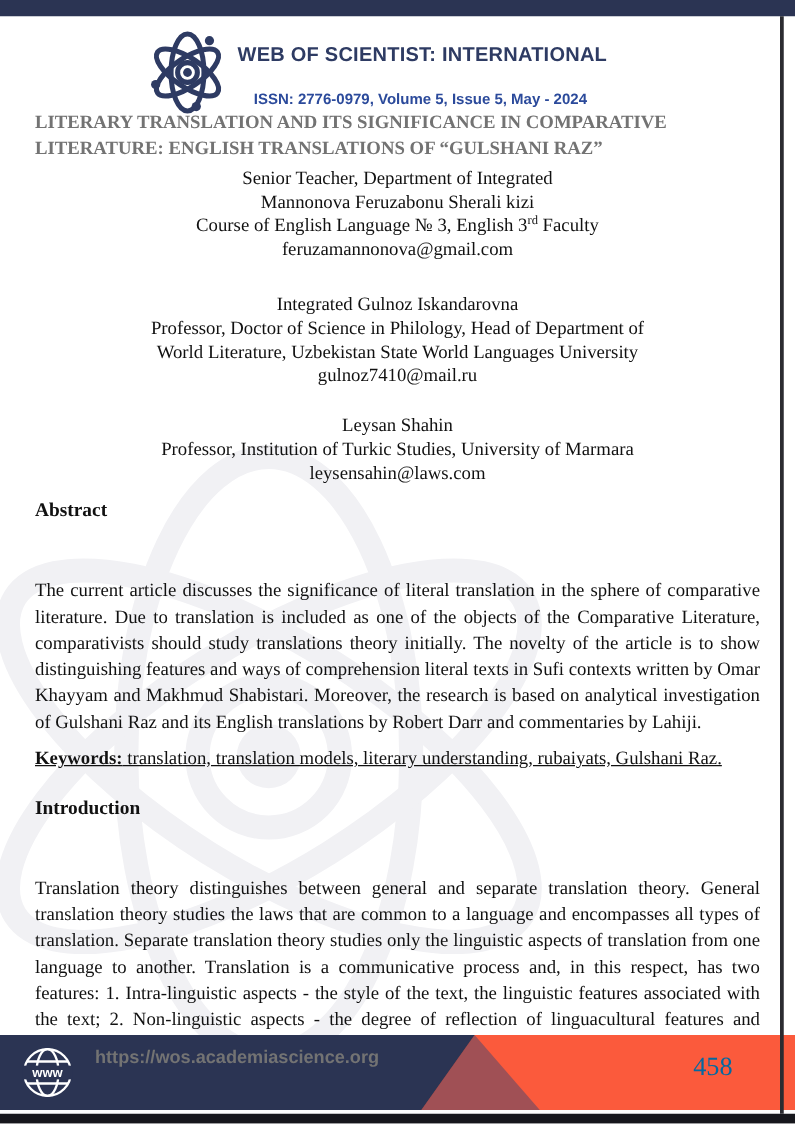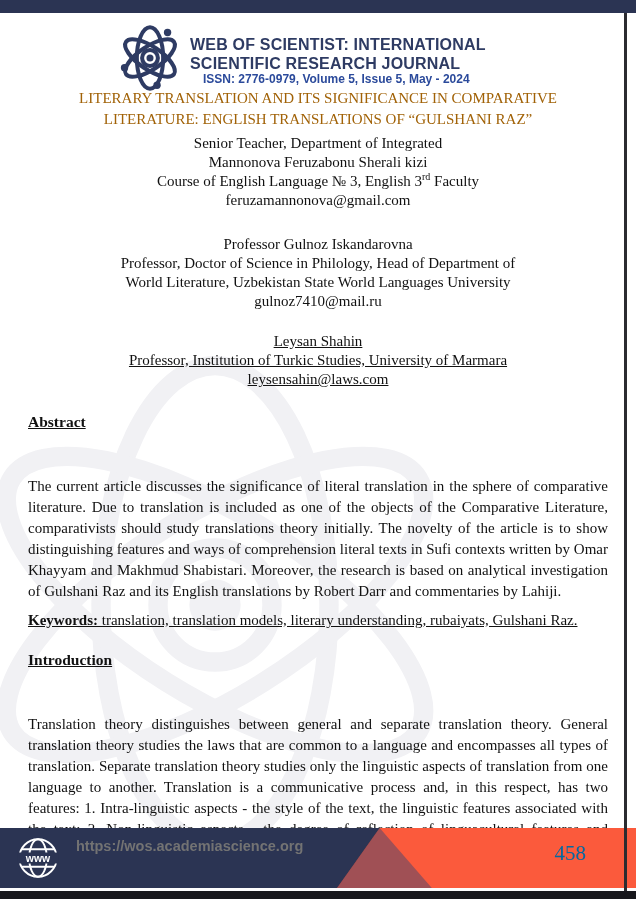--- a/index.html
+++ b/index.html
@@ -36,29 +36,29 @@
   .issn-line {
     position: absolute; left: 203px; top: 72px; z-index: 2;
     font-family: "Liberation Sans", sans-serif;
     font-weight: bold; font-size: 12px; color: #2b4a9b; white-space: nowrap;
   }
   
   .content {
     position: absolute; left: 28px; top: 88px; width: 580px; z-index: 1;
   }
   .article-title {
-    text-align: center; font-weight: normal; font-size: 15px; line-height: 21px;
-    margin-bottom: 4px; color: #a16207;
+    font-weight: bold; font-size: 15px; line-height: 21px;
+    margin-bottom: 4px; color: #737373;
   }
   .author-block { text-align: center; font-size: 15px; line-height: 19px; }
   .author-block.a1 { margin-bottom: 25px; }
   .author-block.a2 { margin-bottom: 21px; }
-  .author-block.a3 { margin-bottom: 22px; text-decoration: underline; }
+  .author-block.a3 { margin-bottom: 9px; }
   sup { font-size: 10px; vertical-align: super; line-height: 0; }
-  .section-heading { font-weight: bold; font-size: 15.5px; line-height: 21px; text-decoration: underline; }
+  .section-heading { font-weight: bold; font-size: 15.5px; line-height: 21px; }
   .para {
     font-size: 15px; line-height: 21px; text-align: justify; margin-top: 44px;
   }
   .para-keywords { margin-top: 8px; text-decoration: underline; }
   .intro-heading { margin-top: 18px; }
   .kw-label { font-weight: bold; }
   
   .footer {
     position: absolute; left: 0; top: 828px; width: 636px; height: 60px; z-index: 3;
   }
@@ -110,40 +110,39 @@
       <ellipse cx="36" cy="41" rx="33" ry="13" transform="rotate(34 36 41)"></ellipse>
       <circle cx="36" cy="41" r="9"></circle>
     </g>
     <circle cx="36" cy="41" r="4" fill="#2e3b63"></circle>
     <circle cx="56" cy="12" r="4.2" fill="#2e3b63"></circle>
     <circle cx="7" cy="52" r="4.2" fill="#2e3b63"></circle>
     <circle cx="44" cy="72" r="4.2" fill="#2e3b63"></circle>
   </svg>
   <div class="journal-name">
     <div>WEB OF SCIENTIST: INTERNATIONAL</div>
-    <div>SCIENTIFIC RESEARCH JOURNAL</div>
   </div>
   <div class="issn-line">ISSN: 2776-0979, Volume 5, Issue 5, May - 2024</div>
 
   <div class="content">
 
     <div class="article-title">
       <div>LITERARY TRANSLATION AND ITS SIGNIFICANCE IN COMPARATIVE</div>
       <div>LITERATURE: ENGLISH TRANSLATIONS OF “GULSHANI RAZ”</div>
     </div>
 
     <div class="author-block a1">
       <div>Senior Teacher, Department of Integrated</div>
       <div>Mannonova Feruzabonu Sherali kizi</div>
       <div><span>Course of English Language № 3, English 3</span><sup>rd</sup><span> Faculty</span></div>
       <div>feruzamannonova@gmail.com</div>
     </div>
 
     <div class="author-block a2">
-      <div>Professor Gulnoz Iskandarovna</div>
+      <div>Integrated Gulnoz Iskandarovna</div>
       <div>Professor, Doctor of Science in Philology, Head of Department of</div>
       <div>World Literature, Uzbekistan State World Languages University</div>
       <div>gulnoz7410@mail.ru</div>
     </div>
 
     <div class="author-block a3">
       <div>Leysan Shahin</div>
       <div>Professor, Institution of Turkic Studies, University of Marmara</div>
       <div>leysensahin@laws.com</div>
     </div>

